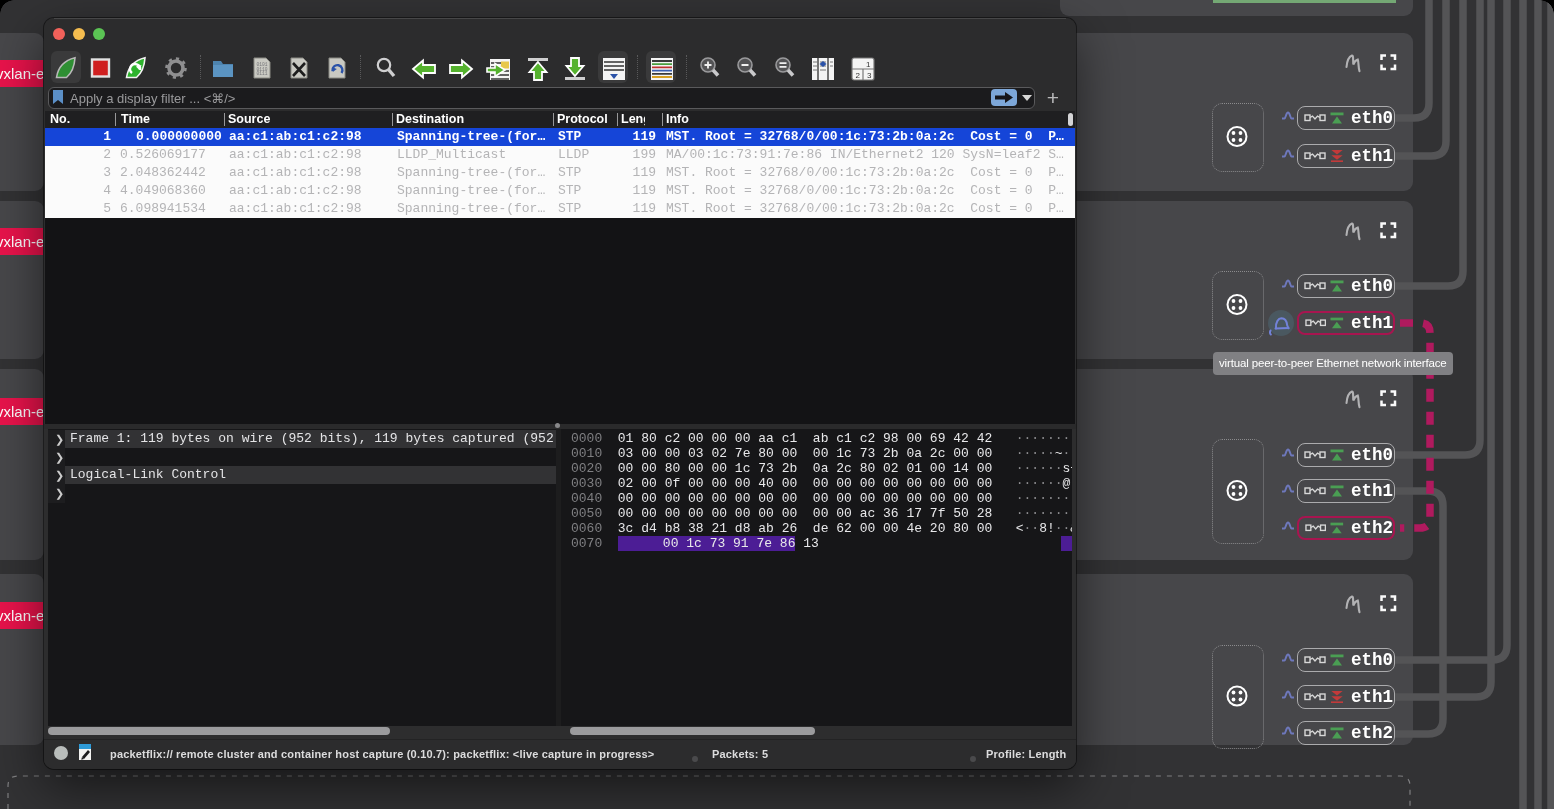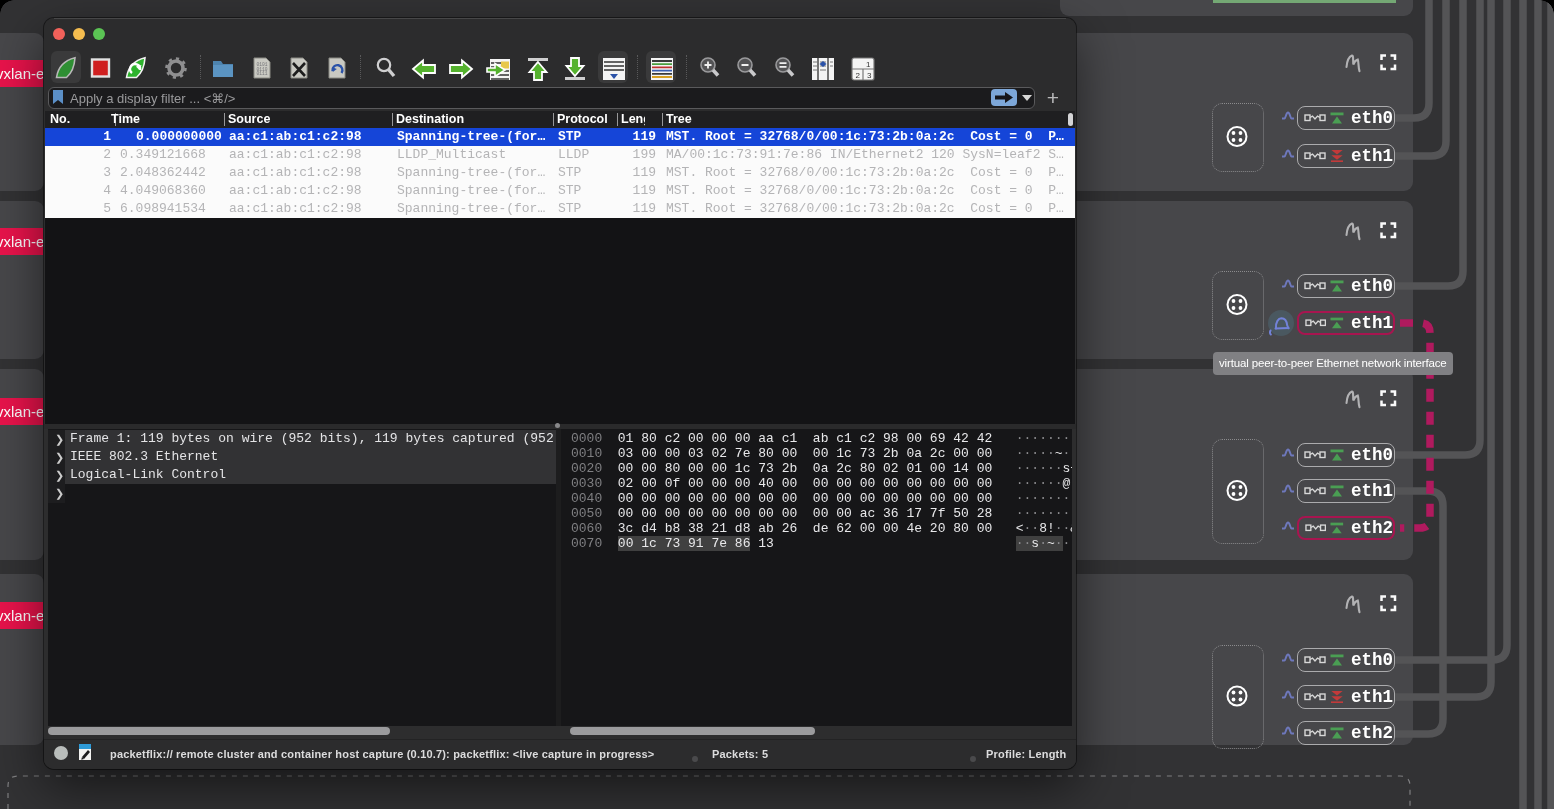--- a/index.html
+++ b/index.html
@@ -44,21 +44,21 @@
   #split{position:absolute;left:0;top:406px;width:1032px;height:5px;background:#2a2a2b;}
   #dpane{position:absolute;left:4px;top:411px;width:508px;height:297px;background:#161618;overflow:hidden;}
   #hpane{position:absolute;left:517px;top:411px;width:511px;height:297px;background:#161618;overflow:hidden;}
   .drow{position:absolute;left:17px;width:491px;height:18px;background:#323234;color:#e4e4e6;
         font-family:"Liberation Mono",monospace;font-size:13px;line-height:18px;white-space:pre;padding-left:5px;box-sizing:border-box;}
   .dexp{position:absolute;left:0;width:17px;height:73px;background:#1d1d1f;}
   .darr{position:absolute;left:7px;color:#cccccc;font-size:11px;width:17px;height:18px;line-height:18px;}
   .hrow{position:absolute;left:10px;width:700px;height:15px;font-family:"Liberation Mono",monospace;
         font-size:13px;line-height:15px;white-space:pre;color:#e8e8ea;}
   .hoff{color:#7f7f82;}
-  .hsel{background:#404040;}
+  .hsel{background:#4c1d95;padding-left:45px;}
   .hdim{color:#8b8b8e;}
   
   .hscroll{position:absolute;height:8px;border-radius:4px;background:#9b9b9d;}
   #statusbar{position:absolute;left:0;bottom:0;width:1032px;height:29px;background:#2c2c2d;border-top:1px solid #232324;}
   .stxt{position:absolute;top:730px;font-size:11px;font-weight:bold;color:#dcdcdd;letter-spacing:0.18px;}
 </style>
 </head>
 <body>
 
 <div id="bg">
@@ -470,44 +470,44 @@
   </svg>
   <svg class="abs" style="left:978px;top:77px;" width="10" height="6" viewBox="0 0 10 6">
     <path d="M0,0 H10 L5,6 Z" fill="#d8d8d6"></path>
   </svg>
   <div class="abs" style="left:999px;top:70px;width:20px;height:20px;color:#b9b9ba;font-size:21px;line-height:20px;text-align:center;">+</div>
 
   <div id="plist">
     <div id="phead">
       <div class="hcol" style="left:5px;">No.</div>
       <div class="hsep" style="left:70px;"></div>
-        <div class="hcol" style="left:66px;">Time</div>
+        <div class="hcol" style="left:76px;">Time</div>
       <div class="hsep" style="left:179px;"></div>
         <div class="hcol" style="left:183px;">Source</div>
       <div class="hsep" style="left:347px;"></div>
         <div class="hcol" style="left:351px;">Destination</div>
       <div class="hsep" style="left:508px;"></div>
         <div class="hcol" style="left:512px;">Protocol</div>
       <div class="hsep" style="left:572px;"></div>
         <div class="hcol" style="left:576px;width:24px;overflow:hidden;">Length</div>
       <div class="hsep" style="left:617px;"></div>
-        <div class="hcol" style="left:621px;">Tree</div>
+        <div class="hcol" style="left:621px;">Info</div>
     </div>
     <div class="prow sel" style="top:17px;">
       <div class="pc" style="left:0;width:66px;text-align:right;">1</div>
       <div class="pc" style="left:91px;">0.000000000</div>
       <div class="pc" style="left:184px;">aa:c1:ab:c1:c2:98</div>
       <div class="pc" style="left:352px;">Spanning-tree-(for…</div>
       <div class="pc" style="left:513px;">STP</div>
       <div class="pc" style="left:575px;width:36px;text-align:right;">119</div>
       <div class="pc" style="left:621px;">MST. Root = 32768/0/00:1c:73:2b:0a:2c  Cost = 0  P…</div>
     </div>
     <div class="prow" style="top:35px;">
       <div class="pc" style="left:0;width:66px;text-align:right;">2</div>
-      <div class="pc" style="left:75px;">0.349121668</div>
+      <div class="pc" style="left:75px;">0.526069177</div>
       <div class="pc" style="left:184px;">aa:c1:ab:c1:c2:98</div>
       <div class="pc" style="left:352px;">LLDP_Multicast</div>
       <div class="pc" style="left:513px;">LLDP</div>
       <div class="pc" style="left:575px;width:36px;text-align:right;">199</div>
       <div class="pc" style="left:621px;">MA/00:1c:73:91:7e:86 IN/Ethernet2 120 SysN=leaf2 S…</div>
     </div>
     <div class="prow" style="top:53px;">
       <div class="pc" style="left:0;width:66px;text-align:right;">3</div>
       <div class="pc" style="left:75px;">2.048362442</div>
       <div class="pc" style="left:184px;">aa:c1:ab:c1:c2:98</div>
@@ -536,21 +536,20 @@
     </div>
   <div class="abs" style="position:absolute;right:2px;top:2px;width:5px;height:13px;border-radius:2.5px;background:#d4d4d6;"></div>
   </div>
 
   <div id="split"></div>
   <div class="abs" style="left:512px;top:411px;width:5px;height:297px;background:#1d1d1e;"></div>
   <div class="abs" style="left:511px;top:405px;width:5px;height:5px;border-radius:50%;background:#88888a;"></div>
   <div id="dpane">
     <div class="dexp" style="top:1px;"></div>
     <div class="drow" style="top:1px;">Frame 1: 119 bytes on wire (952 bits), 119 bytes captured (952 bits) on int</div>
-    <div class="drow" style="top:19px;">IEEE 802.3 Ethernet</div>
     <div class="drow" style="top:37px;">Logical-Link Control</div>
     <div class="darr" style="top:1px;">❯</div>
     <div class="darr" style="top:19px;">❯</div>
     <div class="darr" style="top:37px;">❯</div>
     <div class="darr" style="top:55px;">❯</div>
   </div>
   <div id="hpane">
     <div class="hrow" style="top:2px;"><span class="hoff">0000</span>  01 80 c2 00 00 00 aa c1  ab c1 c2 98 00 69 42 42   <span class="hdim">·</span><span class="hdim">·</span><span class="hdim">·</span><span class="hdim">·</span><span class="hdim">·</span><span class="hdim">·</span><span class="hdim">·</span><span class="hdim">·</span></div>
     <div class="hrow" style="top:17px;"><span class="hoff">0010</span>  03 00 00 03 02 7e 80 00  00 1c 73 2b 0a 2c 00 00   <span class="hdim">·</span><span class="hdim">·</span><span class="hdim">·</span><span class="hdim">·</span><span class="hdim">·</span>~<span class="hdim">·</span><span class="hdim">·</span></div>
     <div class="hrow" style="top:32px;"><span class="hoff">0020</span>  00 00 80 00 00 1c 73 2b  0a 2c 80 02 01 00 14 00   <span class="hdim">·</span><span class="hdim">·</span><span class="hdim">·</span><span class="hdim">·</span><span class="hdim">·</span><span class="hdim">·</span>s+</div>

